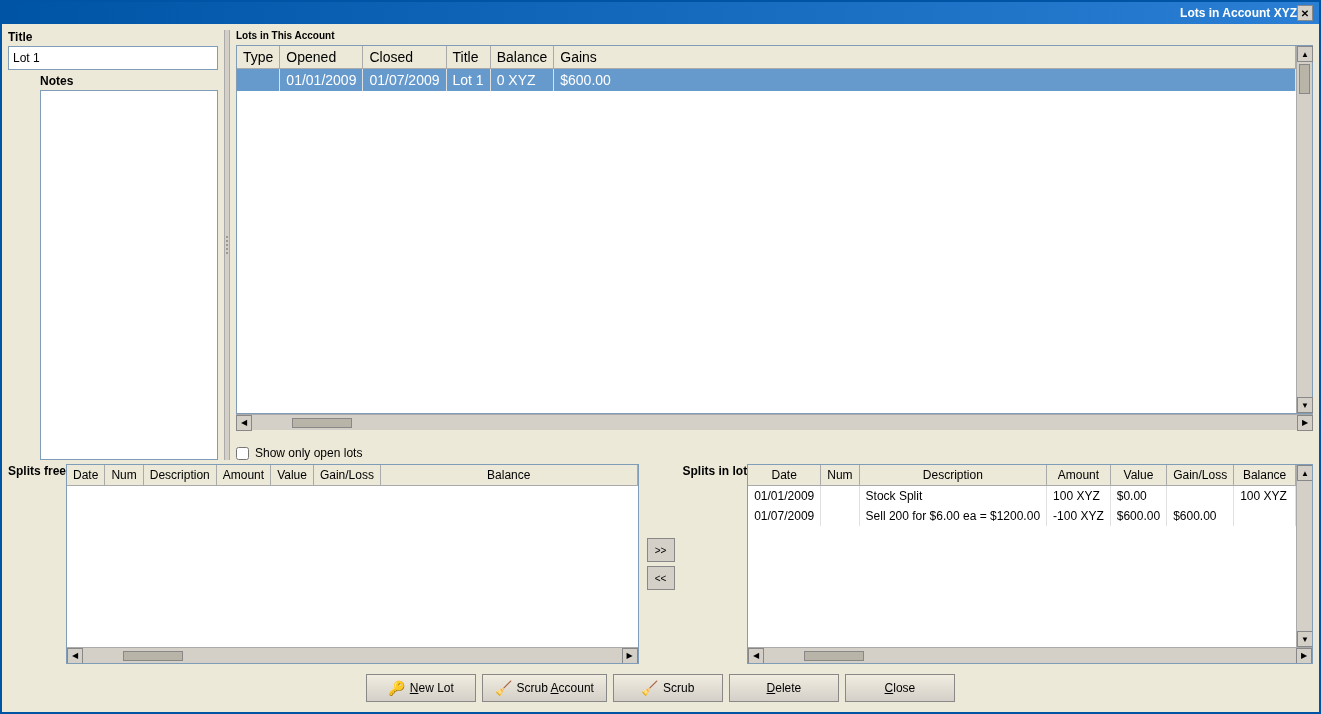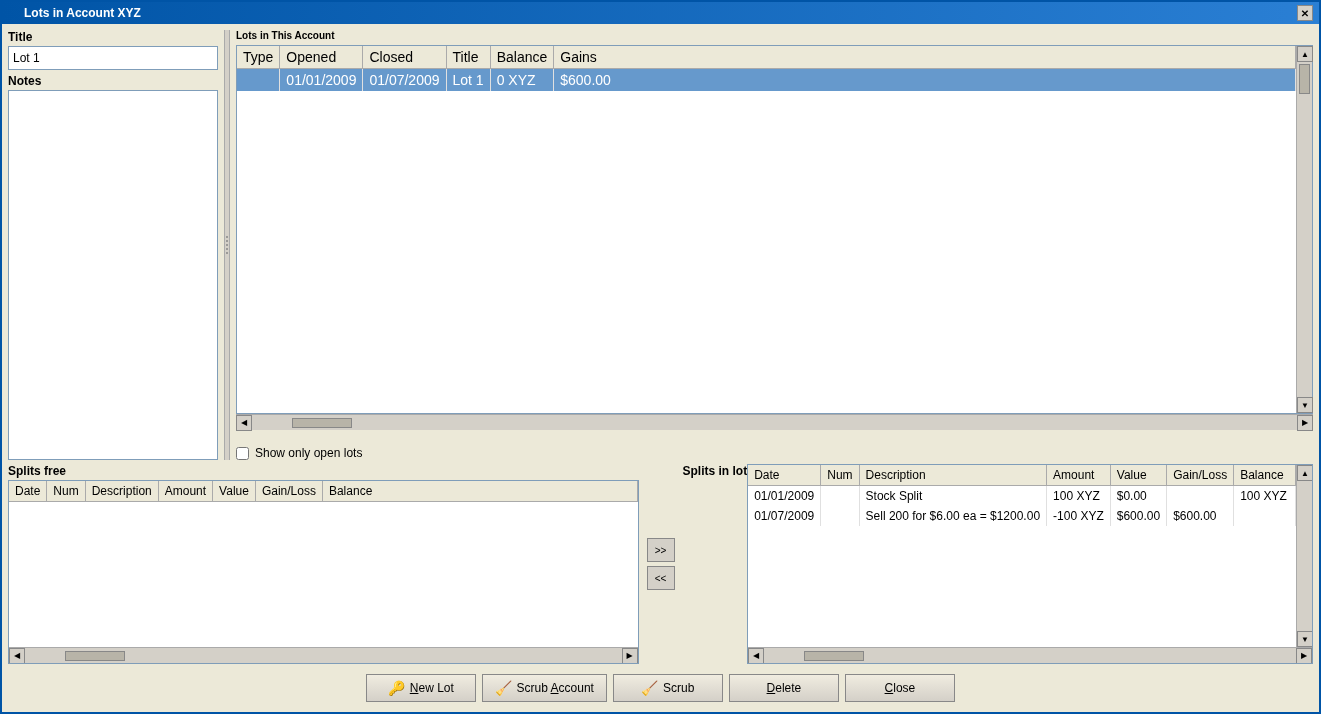--- a/index.html
+++ b/index.html
@@ -28,21 +28,21 @@
       display: flex;
       align-items: center;
       justify-content: space-between;
       height: 22px;
       flex-shrink: 0;
     }
     .titlebar-text {
       font-size: 12px;
       font-weight: bold;
       flex: 1;
-      text-align: left;
+      text-align: right;
     }
     .close-btn {
       width: 16px;
       height: 16px;
       background: #d4d0c8;
       border: 1px solid #888;
       display: flex;
       align-items: center;
       justify-content: center;
       cursor: pointer;
@@ -82,20 +82,21 @@
       height: 24px;
       border: 1px solid #7f9db9;
       background: white;
       padding: 2px 4px;
       font-size: 12px;
     }
     .notes-area {
       flex: 1;
       display: flex;
       flex-direction: column;
+      margin-left: 32px;
     }
     .notes-textarea {
       flex: 1;
       border: 1px solid #7f9db9;
       background: white;
       resize: none;
       font-size: 12px;
       padding: 2px;
       min-height: 200px;
     }
@@ -178,42 +179,42 @@
     }
     .bottom-section {
       display: flex;
       gap: 6px;
       height: 200px;
       flex-shrink: 0;
     }
     .splits-panel {
       flex: 1;
       display: flex;
-      flex-direction: column;
+      flex-direction: row;
       min-width: 0;
     }
     .splits-table-container {
       flex: 1;
       border: 1px solid #7f9db9;
       background: white;
       overflow: hidden;
       display: flex;
       flex-direction: column;
     }
     .splits-table {
       width: 100%;
       border-collapse: collapse;
       font-size: 12px;
     }
     .splits-table th {
       background: #ece9d8;
       border-bottom: 1px solid #aaa;
       border-right: 1px solid #aaa;
       padding: 3px 6px;
-      text-align: left;
+      text-align: center;
       font-weight: normal;
       white-space: nowrap;
     }
     .splits-table td {
       padding: 3px 6px;
       border-right: 1px solid #e0e0e0;
       white-space: nowrap;
     }
     .scrollbar-h {
       height: 16px;

